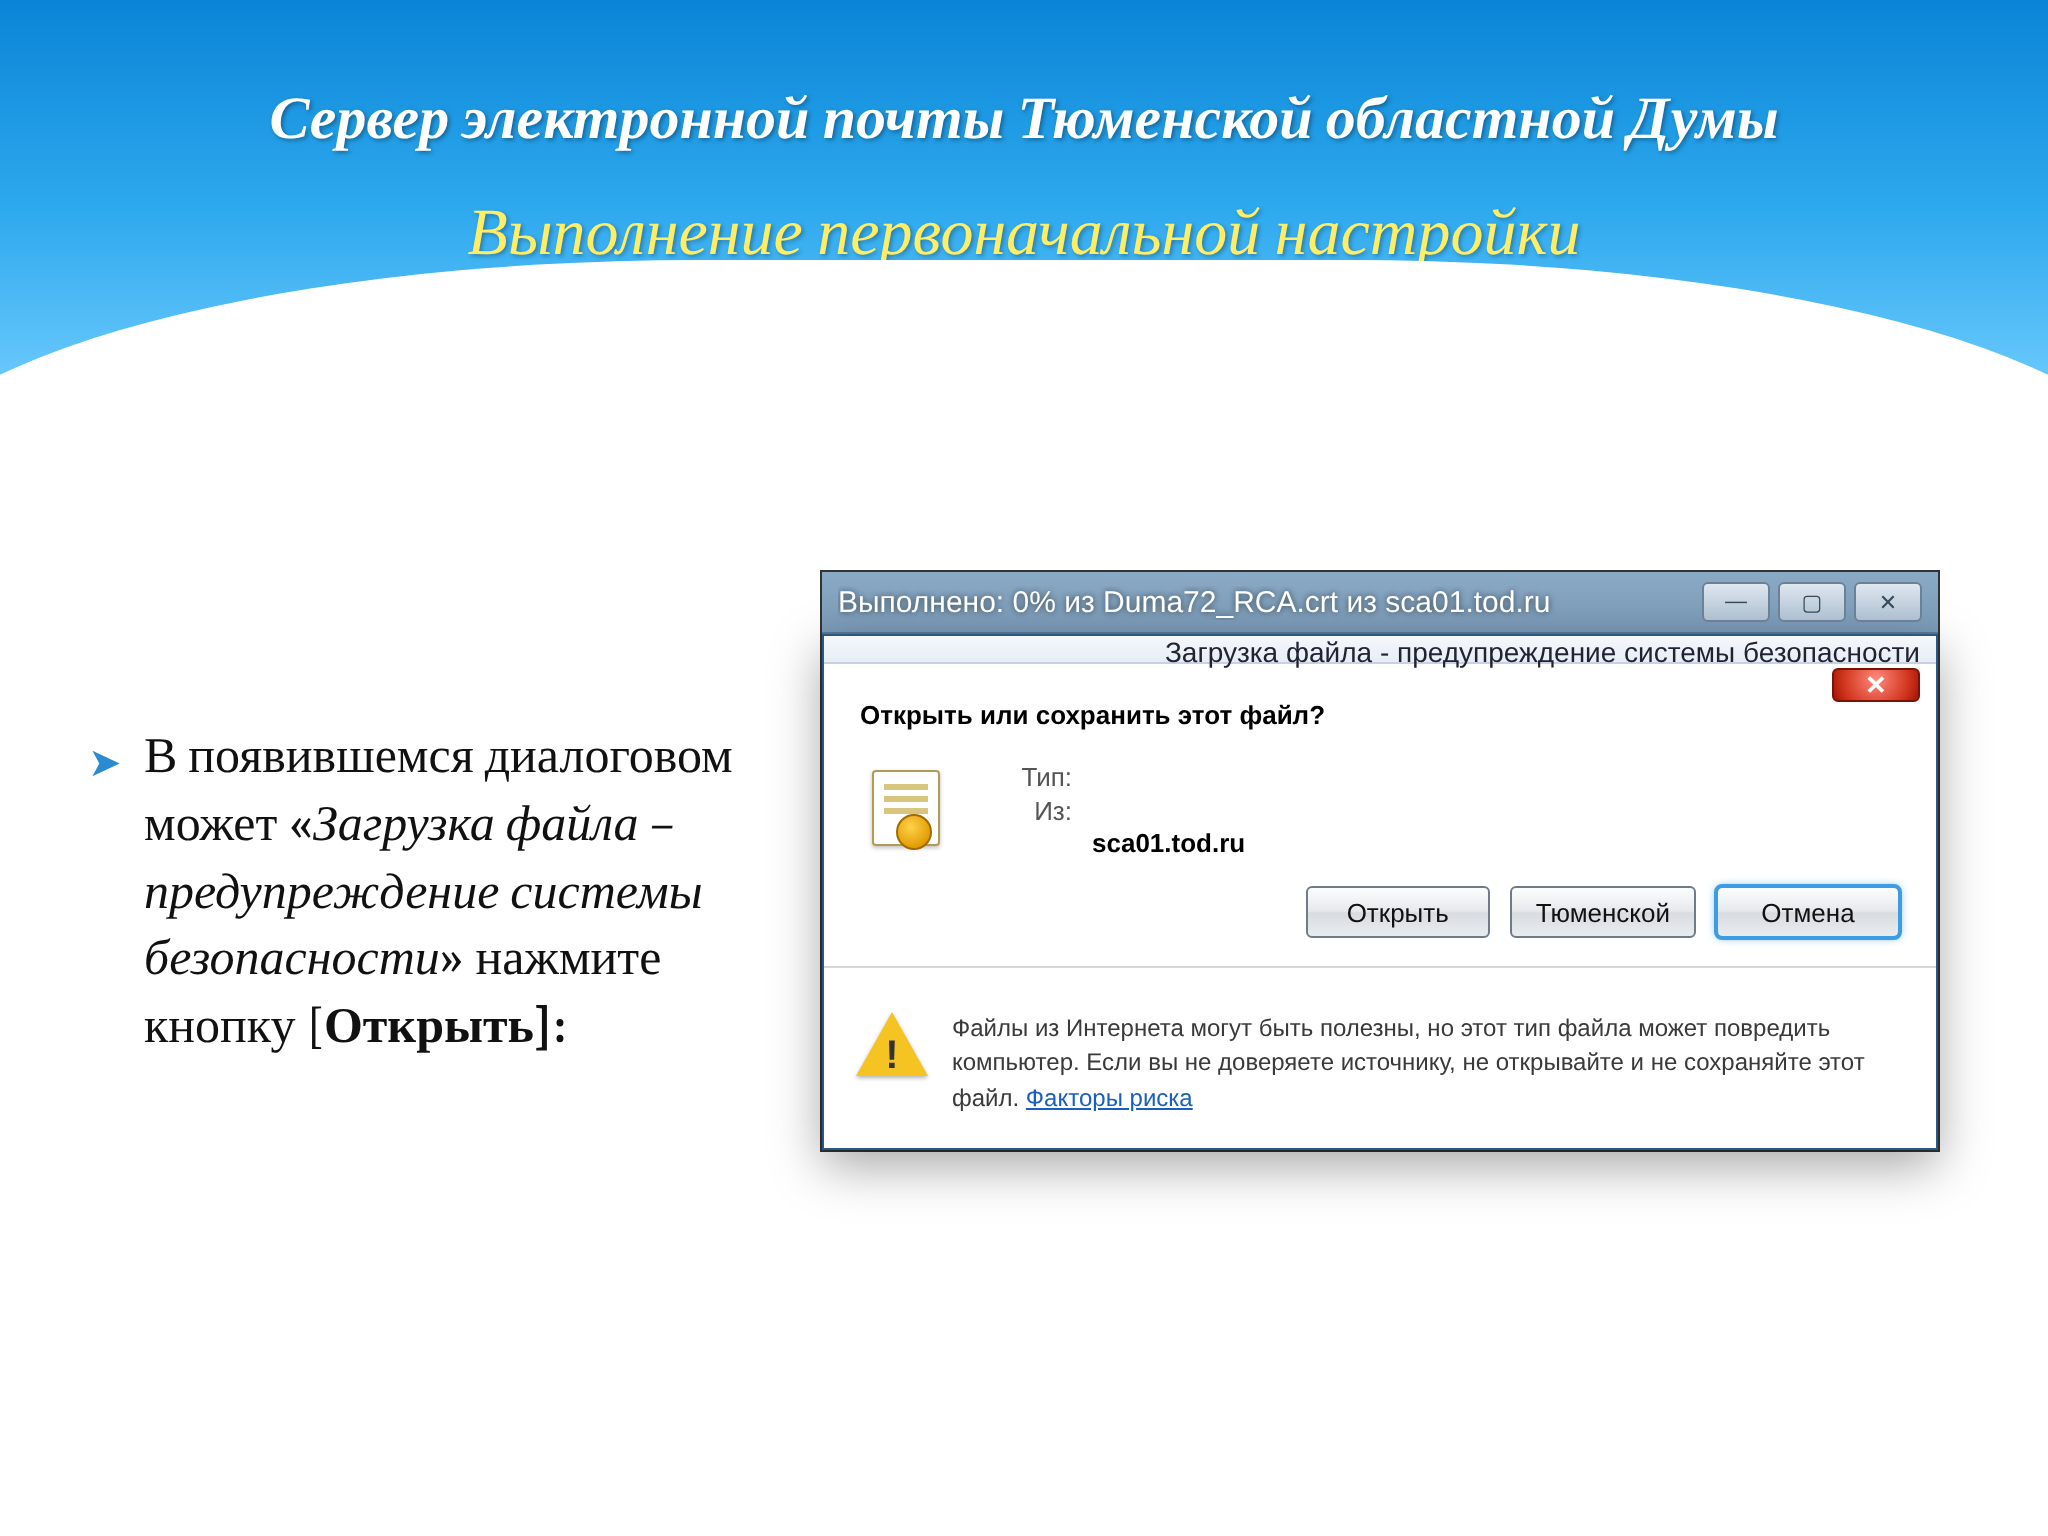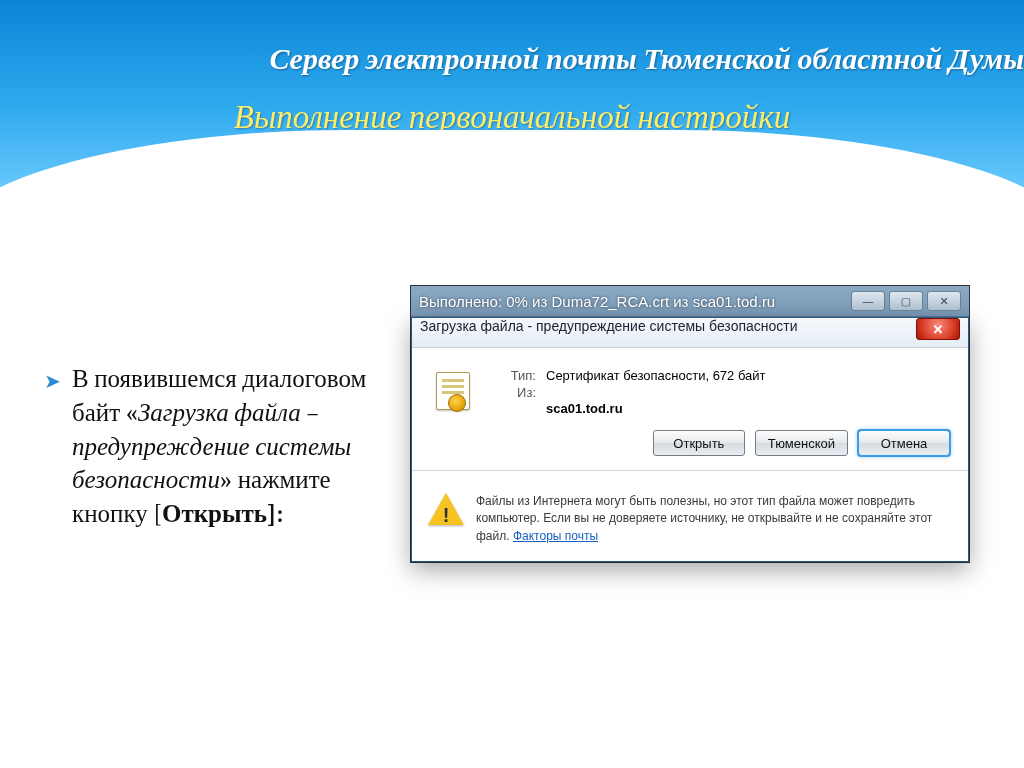--- a/index.html
+++ b/index.html
@@ -9,21 +9,21 @@
   
   .hdr {
     position: absolute; left: 0; top: 0; width: 1024px; height: 260px;
     background: linear-gradient(#0a84d6 0%, #2da9ee 40%, #63c5fa 70%, #a6e0fd 100%);
   }
   .wave {
     position: absolute; left: -60px; right: -60px; top: 130px; height: 240px;
     background: #fff; border-radius: 50% / 70%;
   }
   .hdr h1 {
-    position: absolute; top: 42px; left: 0; width: 1024px; text-align: right;
+    position: absolute; top: 42px; left: 0; width: 1024px; text-align: center;
     font-family: Cambria, Georgia, "Times New Roman", serif;
     font-weight: bold; font-style: italic; font-size: 30px; color: #fff;
     text-shadow: 1px 1px 2px rgba(0,0,0,.35);
   }
   .hdr h2 {
     position: absolute; top: 98px; left: 0; width: 1024px; text-align: center;
     font-family: Cambria, Georgia, "Times New Roman", serif;
     font-style: italic; font-weight: normal; font-size: 33px; color: #ffed66;
     text-shadow: 1px 1px 2px rgba(0,0,0,.3);
   }
@@ -56,23 +56,23 @@
     background: linear-gradient(#dfe7ef, #aebfd0); border: 1px solid #6d8196;
     display: flex; align-items: center; justify-content: center;
     font-size: 11px; color: #374a5c; cursor: pointer;
   }
 
   .modal {
     background: #fff; border: 1px solid #2a5886;
     box-shadow: 0 8px 24px rgba(0,0,0,.35);
   }
   .mtitle {
-    height: 30px; display: flex; align-items: flex-start; padding: 0 8px;
+    height: 14px; display: flex; align-items: flex-end; padding: 0 8px;
     background: linear-gradient(#f5f8fc, #e6edf6);
-    border-bottom: 1px solid #c6d2e0; font-size: 14px; color: #223;
+    border-bottom: 1px solid #c6d2e0; font-size: 14px; color: #223; flex-direction: column;
   }
   .mtitle .x {
     margin-left: auto; width: 44px; height: 22px; border-radius: 3px;
     background: radial-gradient(circle at 50% 30%, #ff8a7c, #d1351d 70%, #a11506);
     border: 1px solid #7c1205; color: #fff; font-weight: bold; font-size: 13px;
     display: flex; align-items: center; justify-content: center; cursor: pointer;
   }
   .mbody { padding: 18px 18px 8px 18px; font-size: 13px; color: #000; }
   .q { font-weight: bold; margin-bottom: 14px; }
   .row { display: flex; }
@@ -134,67 +134,67 @@
 <body>
 
 <div class="hdr">
   <h1>Сервер электронной почты Тюменской областной Думы</h1>
   <h2>Выполнение первоначальной настройки</h2>
   <div class="wave"></div>
 </div>
 
 <div class="bullet">
   <span class="arrow">➤</span>
-  <span>В появившемся диалоговом байт «</span><em>Загрузка файла – предупреждение системы безопасности</em><span>» нажмите кнопку [</span><span class="strong">Открыть</span><span class="strong">]:</span>
+  <span>В появившемся диалоговом может «</span><em>Загрузка файла – предупреждение системы безопасности</em><span>» нажмите кнопку [</span><span class="strong">Открыть</span><span class="strong">]:</span>
 </div>
 
 <div class="dlgwrap">
 
   <div class="glass">
     <span class="tlabel">Выполнено: 0% из Duma72_RCA.crt из sca01.tod.ru</span>
     <div class="winbtns">
       <div class="winbtn">—</div>
       <div class="winbtn">▢</div>
       <div class="winbtn">✕</div>
     </div>
   </div>
 
   <div class="modal">
     <div class="mtitle">
       <span>Загрузка файла - предупреждение системы безопасности</span>
       <div class="x">✕</div>
     </div>
     <div class="mbody">
+      <div class="q">Открыть или сохранить этот файл?</div>
       <div class="row">
         <div class="certicon">
           <div class="doc"></div>
             <div class="rib"></div>
         </div>
         <div class="fields">
           <div class="frow">
             <div class="flab">Тип:</div>
-            <div class="fval">Сертификат безопасности, 672 байт</div>
           </div>
           <div class="frow">
             <div class="flab">Из:</div>
             <div class="fval bold">sca01.tod.ru</div>
           </div>
           <div class="btns">
             <button class="w7btn">Открыть</button>
             <button class="w7btn">Тюменской</button>
             <button class="w7btn focus">Отмена</button>
           </div>
         </div>
       </div>
       <div class="sep"></div>
     </div>
     <div class="warn">
       <div class="warnicon">
         <div class="tri"></div>
           <div class="bang">!</div>
       </div>
       <div>
-        <span>Файлы из Интернета могут быть полезны, но этот тип файла может повредить компьютер. Если вы не доверяете источнику, не открывайте и не сохраняйте этот файл. </span><a>Факторы почты</a>
+        <span>Файлы из Интернета могут быть полезны, но этот тип файла может повредить компьютер. Если вы не доверяете источнику, не открывайте и не сохраняйте этот файл. </span><a>Факторы риска</a>
       </div>
     </div>
   </div>
 
 </div>
 
 </body></html>

